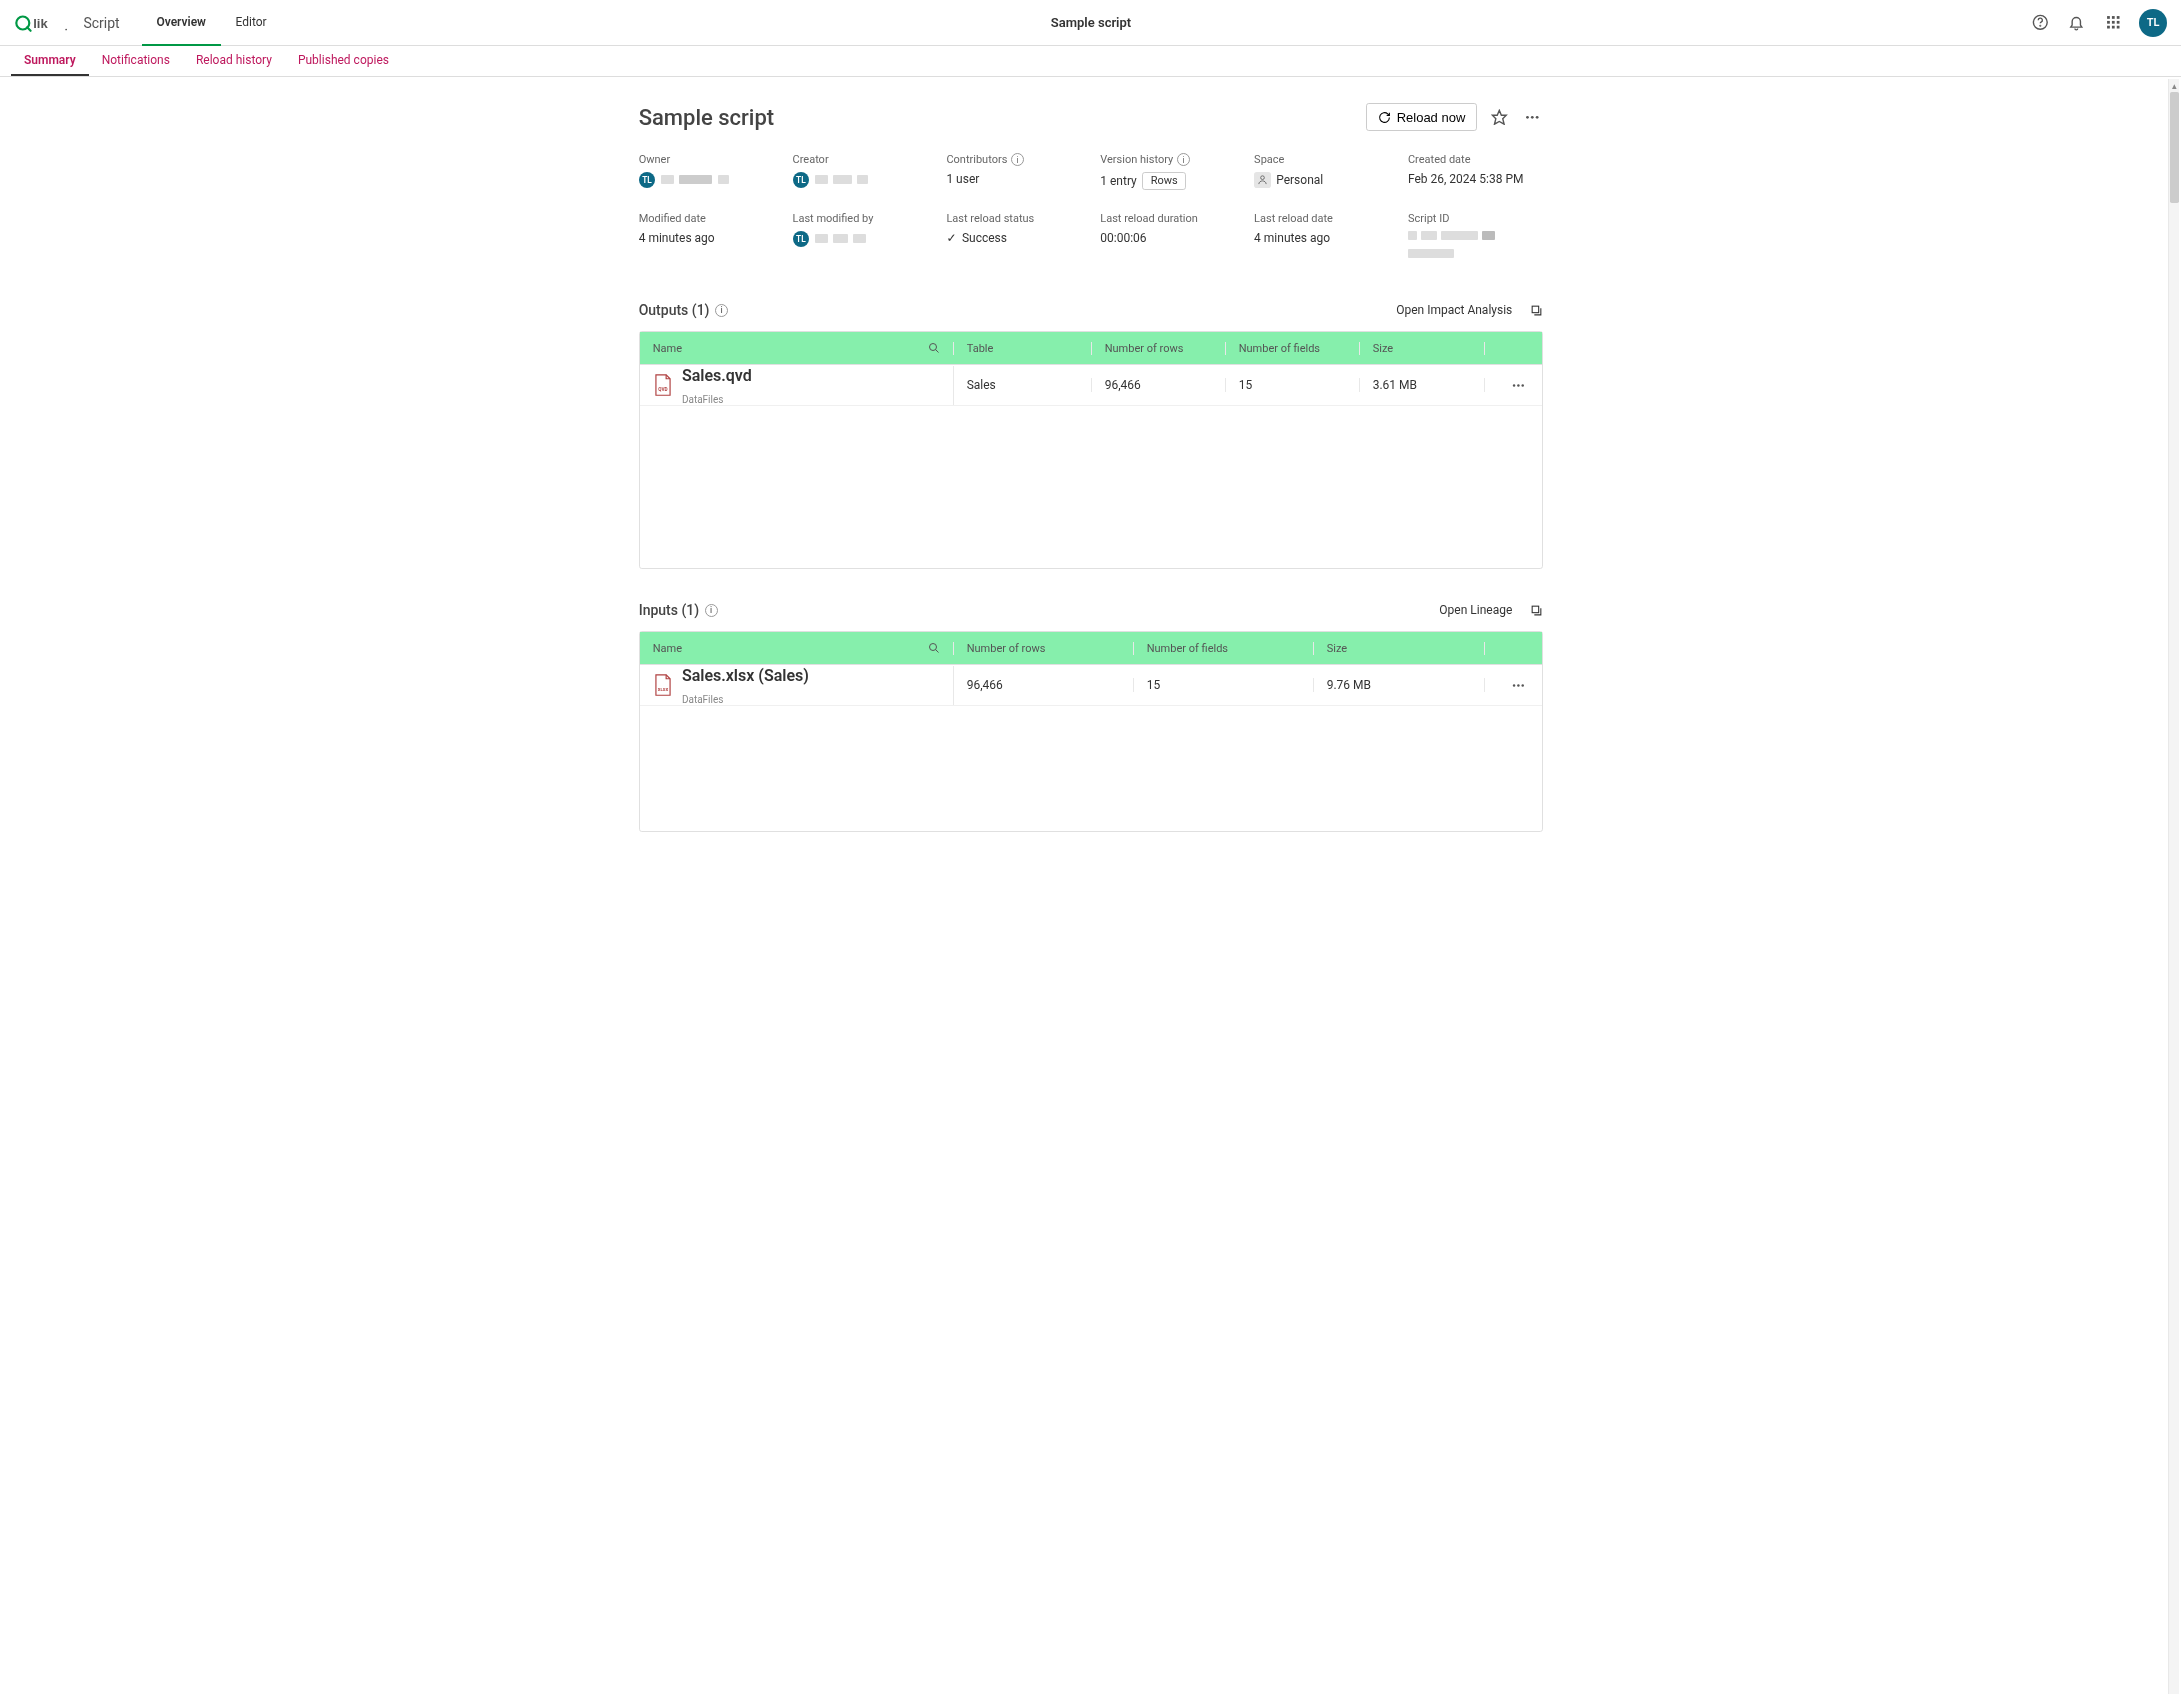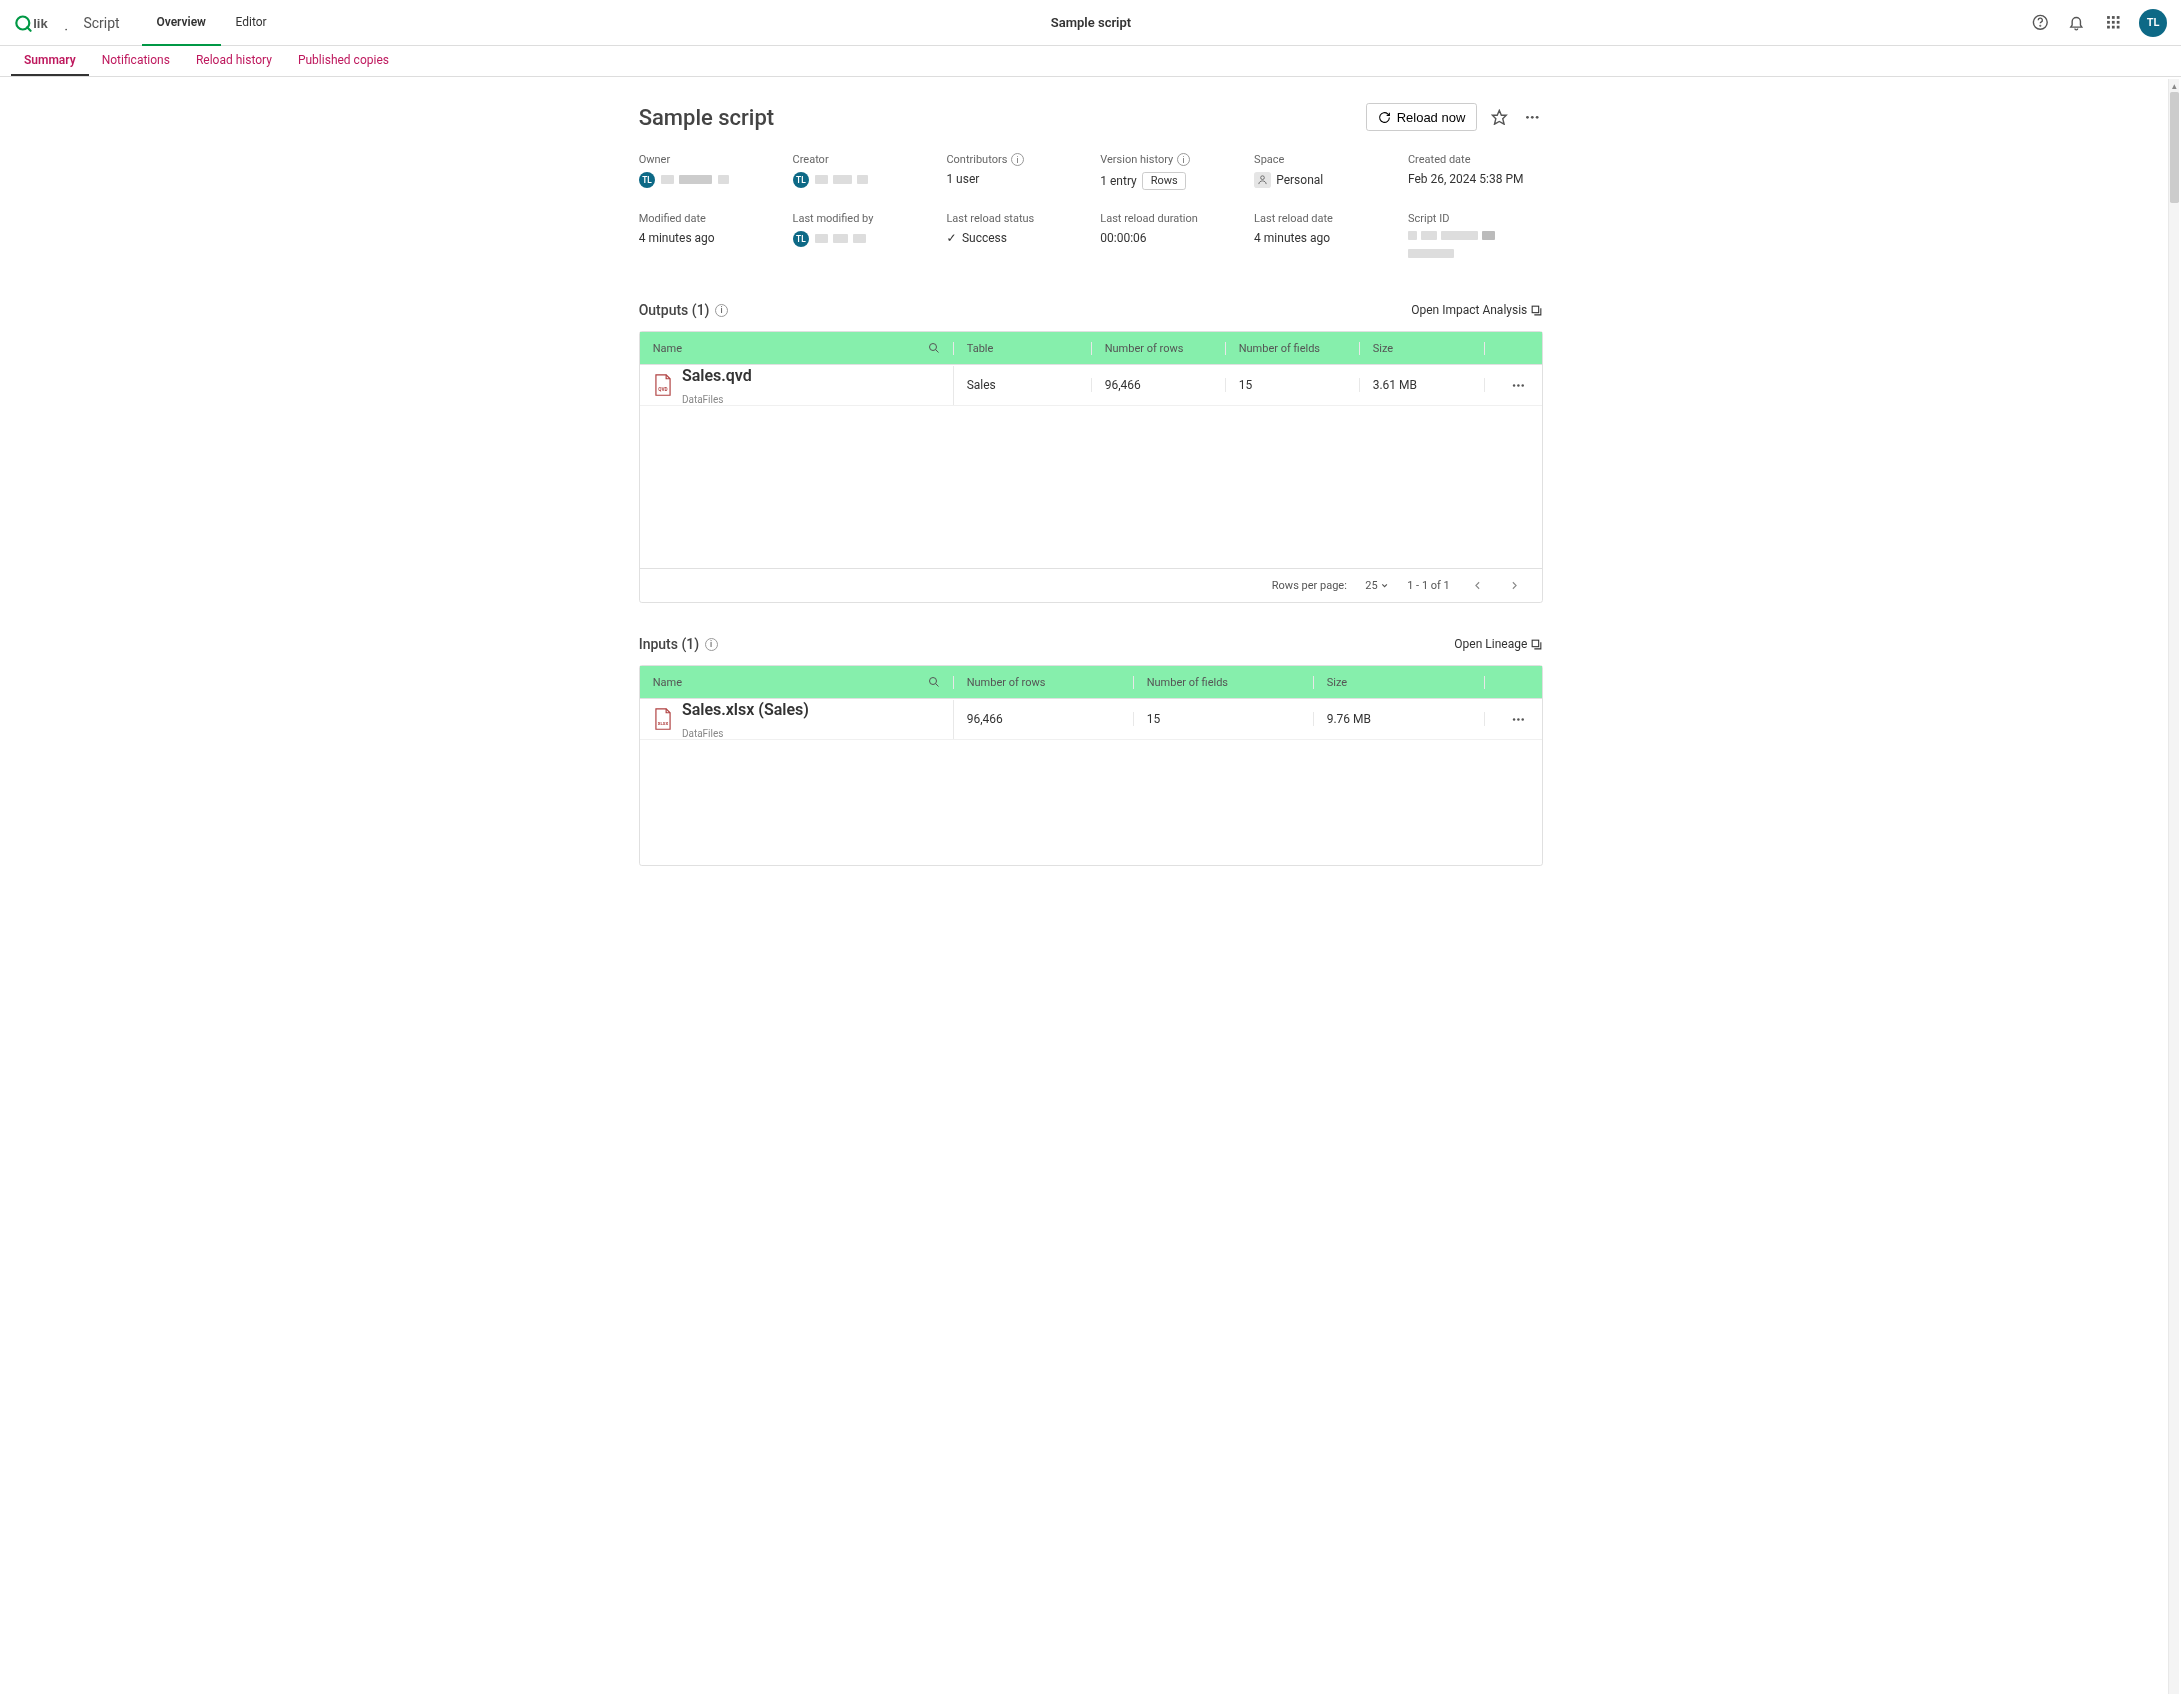--- a/index.html
+++ b/index.html
@@ -196,21 +196,21 @@
   display: flex;
   align-items: center;
   gap: 5.5px;
 }
 .section-link {
   margin-left: auto;
   font-size: 12px;
   color: #333;
   display: flex;
   align-items: center;
-  gap: 3px;
+  gap: 18px;
   cursor: pointer;
 }
 
 .table {
   border: 0.9px solid #e0e0e0;
   border-radius: 2.8px;
   margin-bottom: 33px;
 }
 .thead {
   display: flex;
@@ -527,40 +527,20 @@
             <div class="icon-btn">
                 <svg width="14.8" height="14.8" viewBox="0 0 24 24" fill="currentColor">
                   <circle cx="5" cy="12" r="2"></circle>
                   <circle cx="12" cy="12" r="2"></circle>
                   <circle cx="19" cy="12" r="2"></circle>
                 </svg>
               </div>
           </div>
         </div>
       </div>
-      <div class="tfooter">
-        <span>Rows per page:</span>
-        <span style="display:flex;align-items:center;gap:1.8px">
-            <span>25</span>
-            <svg width="9.2" height="9.2" viewBox="0 0 24 24" fill="none" stroke="currentColor" stroke-width="3">
-              <polyline points="6 9 12 15 18 9"></polyline>
-            </svg>
-          </span>
-        <span>1 - 1 of 1</span>
-        <span class="pager-arrow">
-            <svg width="13" height="13" viewBox="0 0 24 24" fill="none" stroke="currentColor" stroke-width="2">
-              <polyline points="15 18 9 12 15 6"></polyline>
-            </svg>
-          </span>
-        <span class="pager-arrow">
-            <svg width="13" height="13" viewBox="0 0 24 24" fill="none" stroke="currentColor" stroke-width="2">
-              <polyline points="9 18 15 12 9 6"></polyline>
-            </svg>
-          </span>
-      </div>
     </div>
 
     <div class="section-head">
       <div class="section-title">
         <span>Inputs (1)</span>
         <span class="info-circle">i</span>
       </div>
       <div class="section-link">
         <span>Open Lineage</span>
         <svg width="13" height="13" viewBox="0 0 24 24" fill="none" stroke="currentColor" stroke-width="2">

